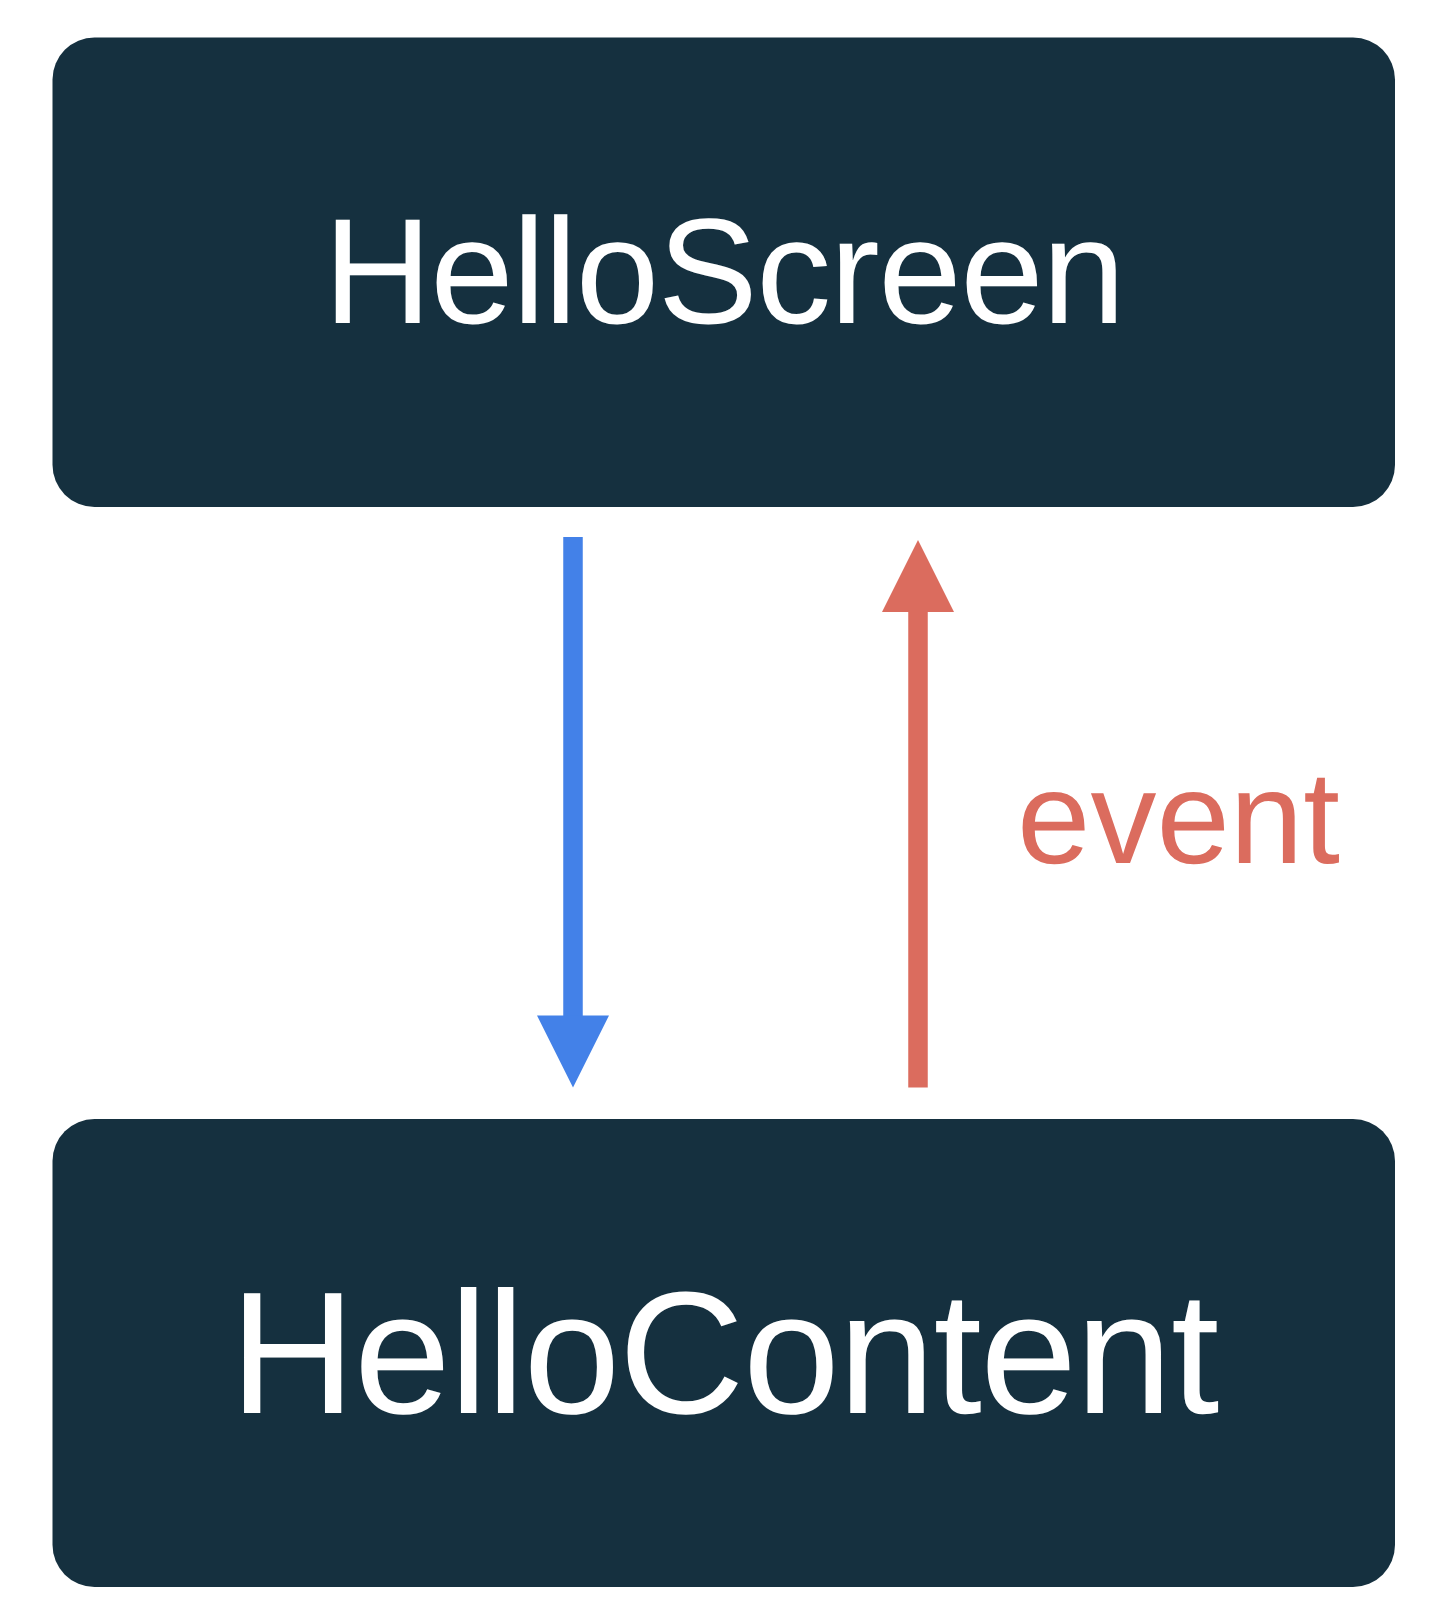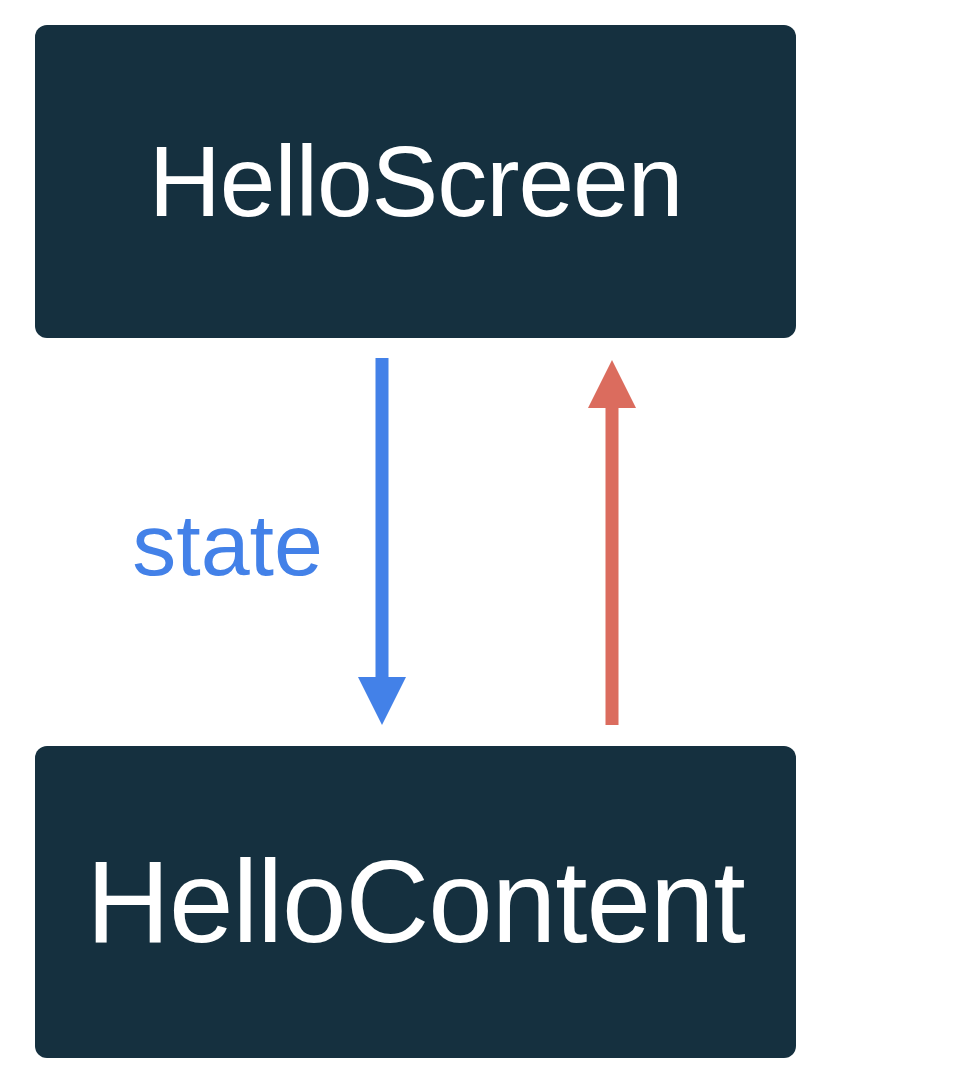--- a/index.html
+++ b/index.html
@@ -17,23 +17,23 @@
     overflow: hidden;
   }
   .diagram {
     position: relative;
     width: 958px; height: 1078px;
     background: var(--background);
   }
   .node {
     position: absolute;
     left: 35px;
-    width: 761px;
+    width: 895px;
     background: var(--node-bg);
-    border-radius: 12px;
+    border-radius: 28px;
     display: flex;
     align-items: center;
     justify-content: center;
     color: var(--node-text);
   }
   .node-top {
     top: 25px;
     height: 313px;
     font-size: 100px;
   }
@@ -76,30 +76,30 @@
 </style>
 </head>
 <body>
 
 <div class="diagram">
 
   <div class="node node-top">
     <span class="node-label">HelloScreen</span>
   </div>
 
-  <span class="edge-label edge-label-state">state</span>
 
   <svg class="arrow arrow-state" viewBox="0 0 52 368" xmlns="http://www.w3.org/2000/svg" aria-hidden="true">
     <rect class="arrow-shape" x="19.5" y="0" width="13" height="322"></rect>
     <polygon class="arrow-shape" points="2,319 50,319 26,367"></polygon>
   </svg>
 
   <svg class="arrow arrow-event" viewBox="0 0 52 368" xmlns="http://www.w3.org/2000/svg" aria-hidden="true">
     <polygon class="arrow-shape" points="26,2 2,50 50,50"></polygon>
     <rect class="arrow-shape" x="19.5" y="49" width="13" height="318"></rect>
   </svg>
 
+  <span class="edge-label edge-label-event">event</span>
 
   <div class="node node-bottom">
     <span class="node-label">HelloContent</span>
   </div>
 
 </div>
 
 </body></html>

